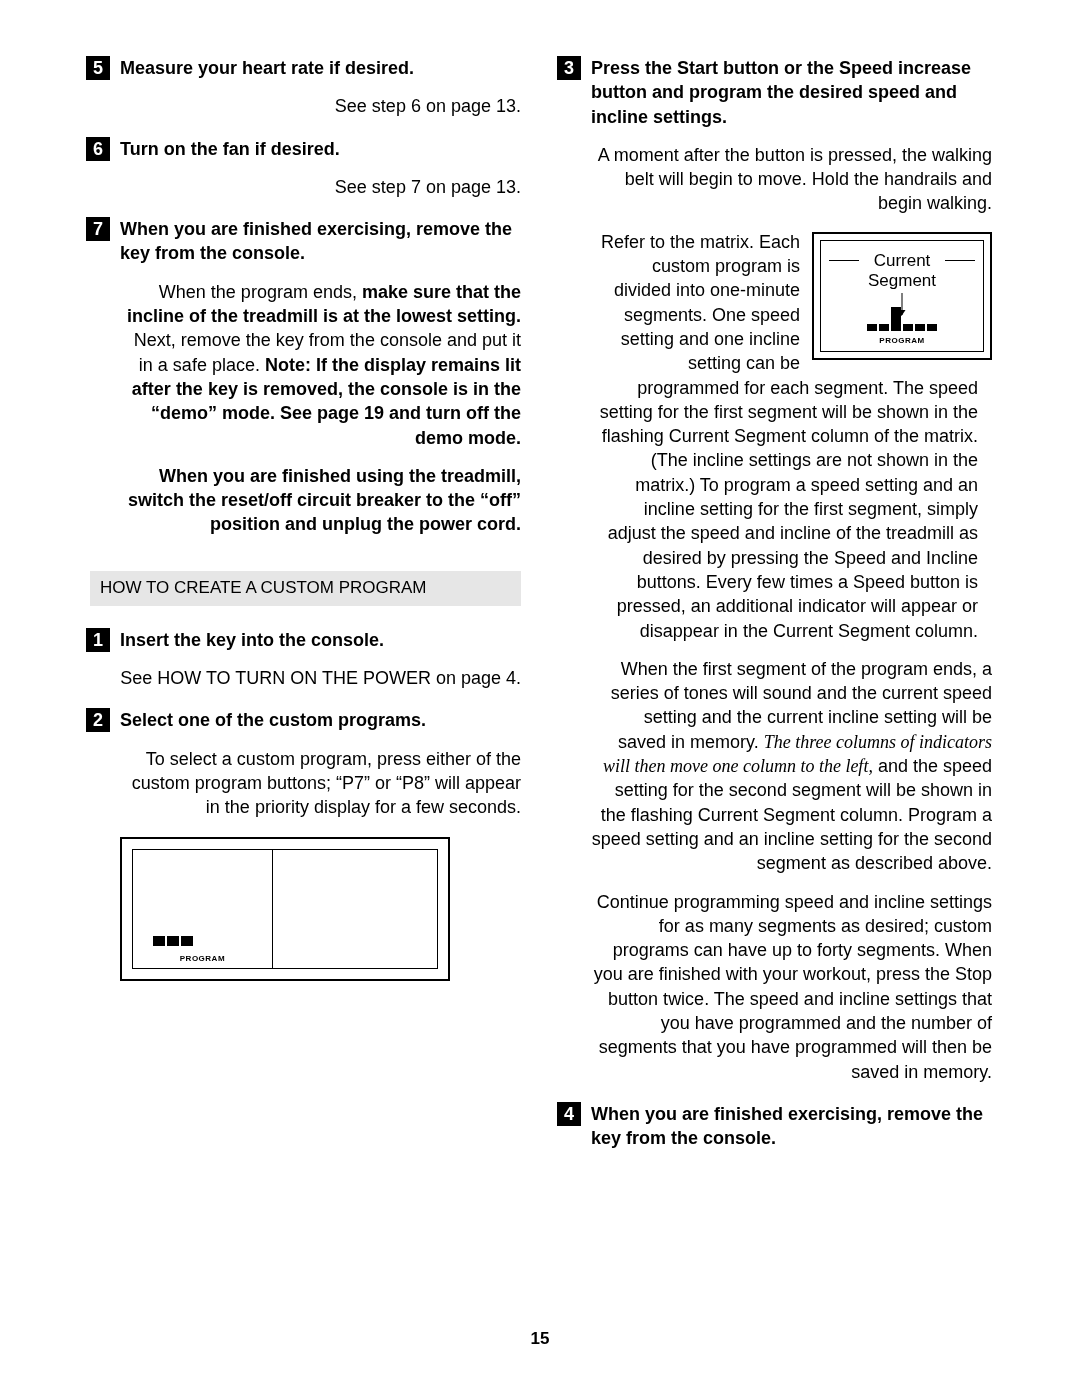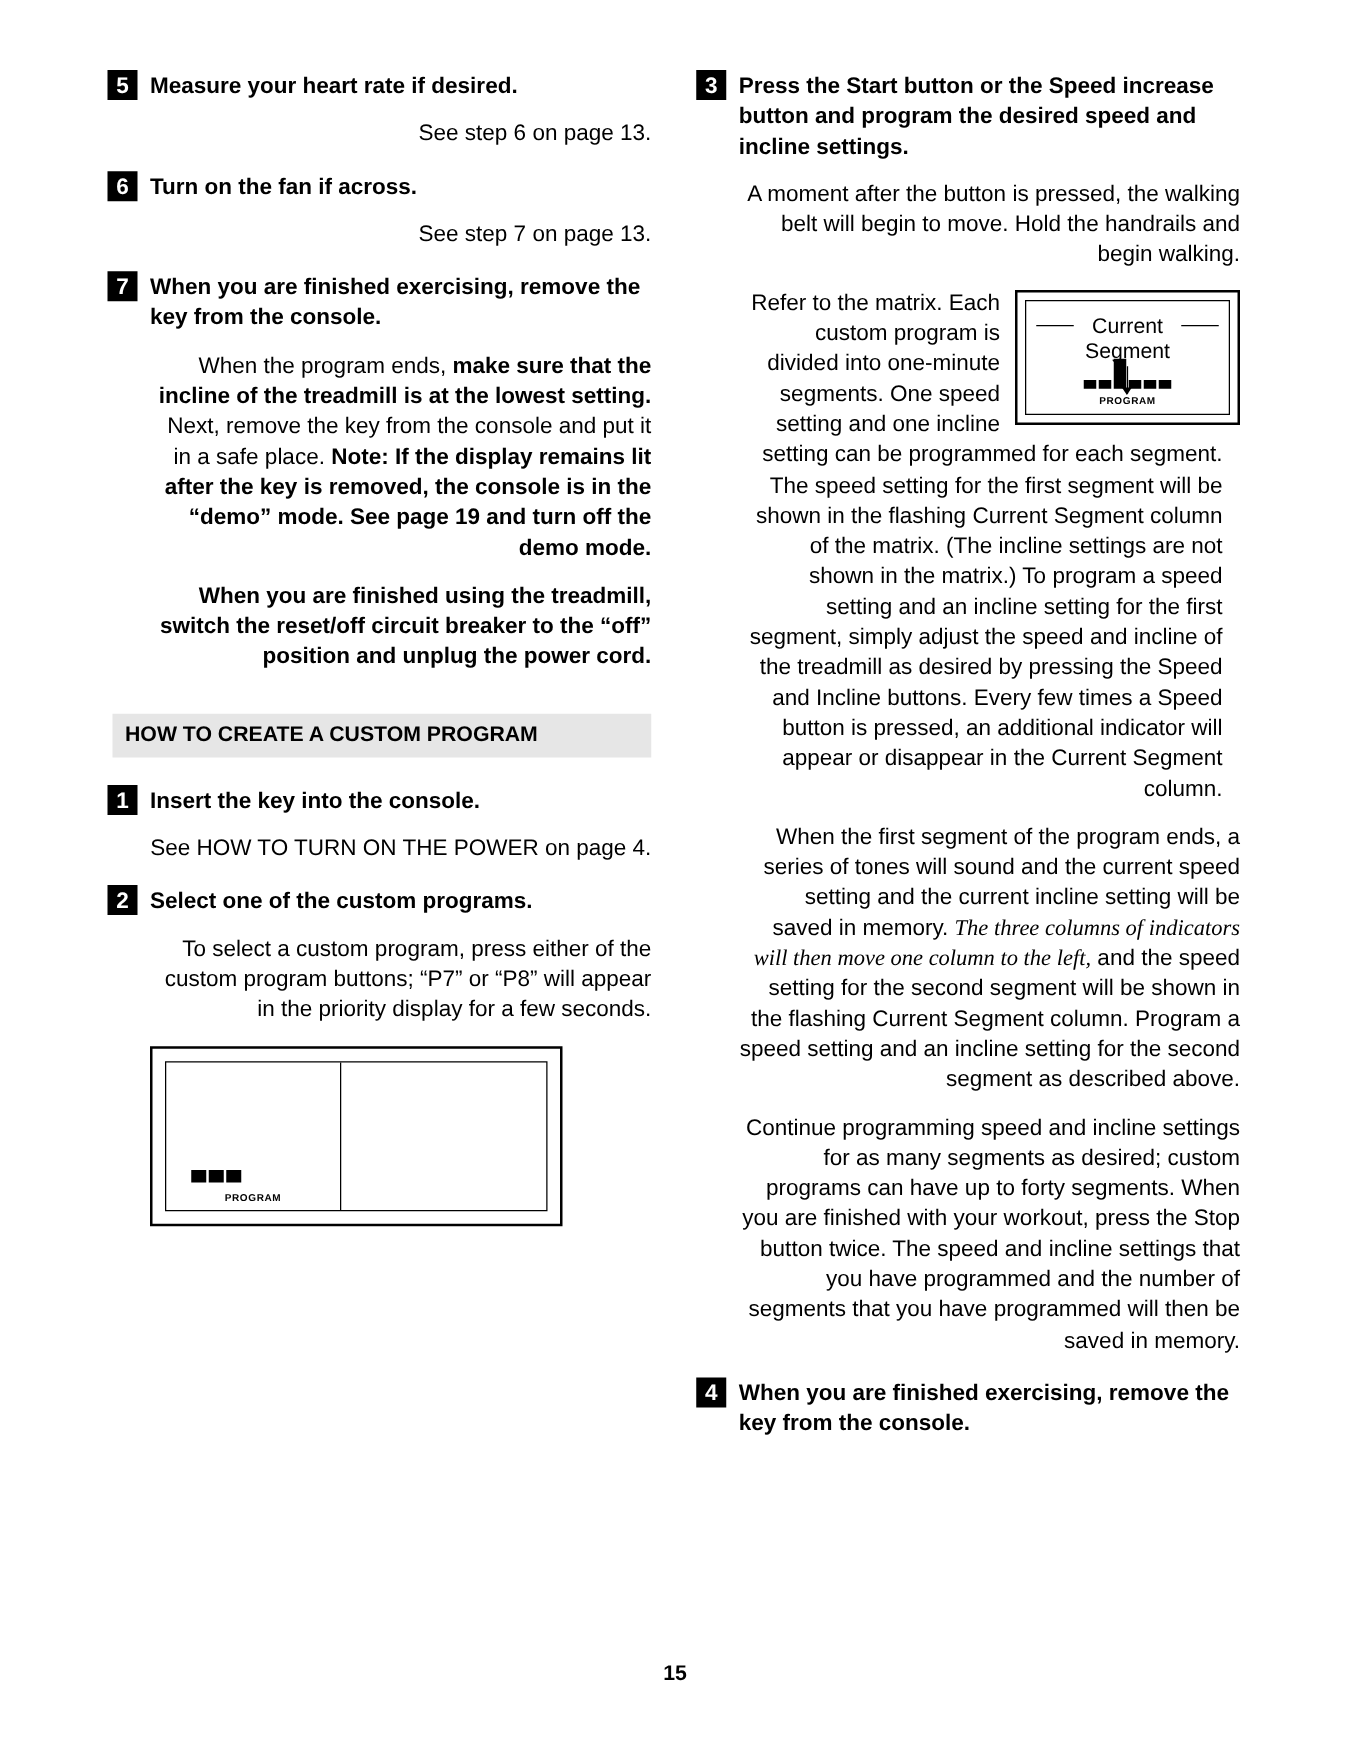--- a/index.html
+++ b/index.html
@@ -52,21 +52,21 @@
     padding-left: 30px;
     margin-top: 14px;
   }
   .step-body p { margin: 0 0 14px 0; text-align: right; }
   .step-body p:last-child { margin-bottom: 0; }
 
   .section-bar {
     background: #e6e6e6;
     margin: 34px 0 22px 0;
     padding: 6px 10px;
-    font-weight: bold;
+    font-weight: normal;
     font-size: 17px;
   }
 
   
   .display-box {
     border: 2px solid #000;
     margin: 18px 0 18px 30px;
     padding: 10px;
     width: 330px;
   }
@@ -122,21 +122,21 @@
   .seg-box {
     border: 2px solid #000;
     float: right;
     width: 180px;
     margin: 2px 0 8px 12px;
     padding: 6px;
   }
   .seg-inner {
     border: 1px solid #000;
     position: relative;
-    height: 92px;
+    height: 112px;
   }
   .seg-label {
     position: absolute;
     top: 10px;
     left: 0; right: 0;
     text-align: center;
     font-size: 17px;
     line-height: 1.2;
   }
   .seg-hline-l {
@@ -190,21 +190,21 @@
           <span>Measure your heart rate if desired.</span>
         </div>
         <div class="step-body">
           <p>See step 6 on page 13.</p>
         </div>
       </div>
 
       <div class="step">
         <div class="step-head">
           <div class="step-num">6</div>
-          <span>Turn on the fan if across.</span>
+          <span>Turn on the fan if desired.</span>
         </div>
         <div class="step-body">
           <p>See step 7 on page 13.</p>
         </div>
       </div>
 
       <div class="step">
         <div class="step-head">
           <div class="step-num">7</div>
           <span>When you are finished exercising, remove the key from the console.</span>

